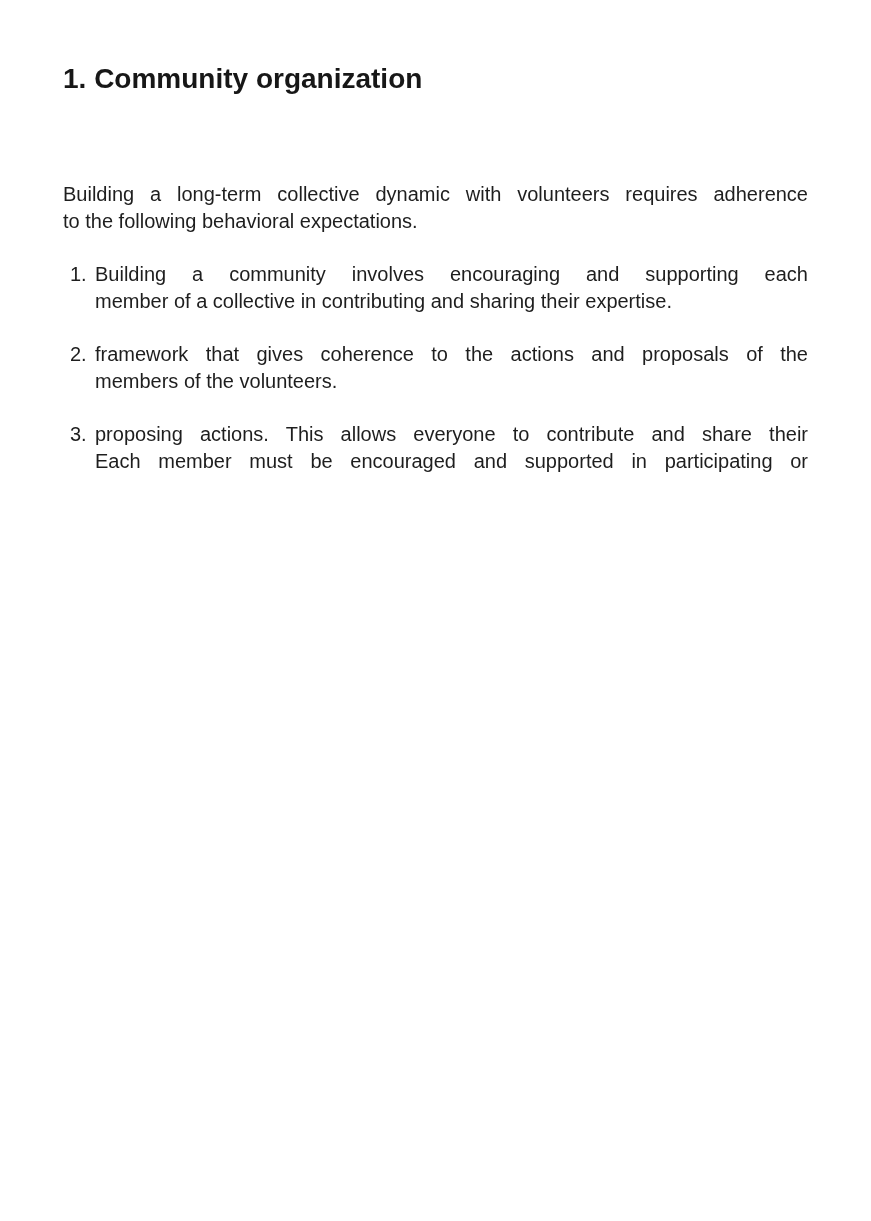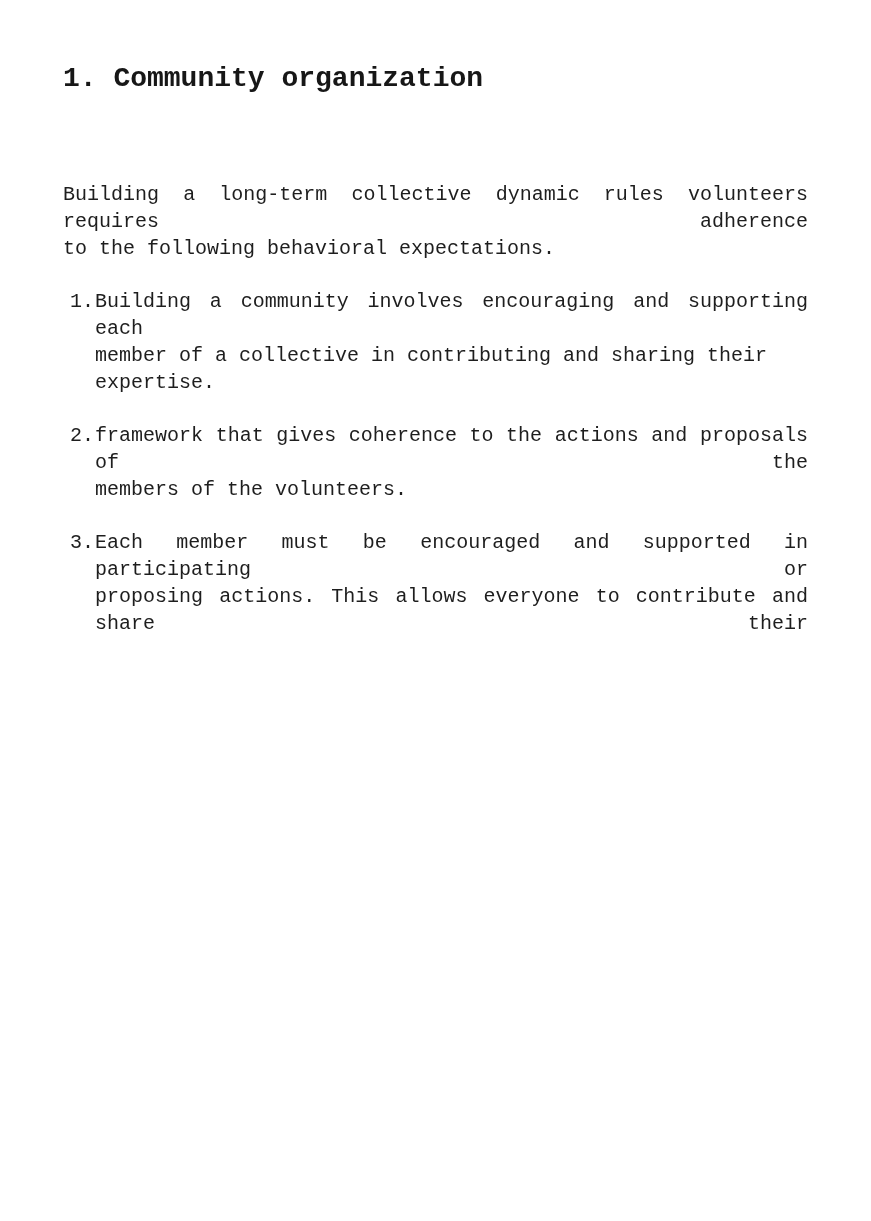--- a/index.html
+++ b/index.html
@@ -4,21 +4,21 @@
 <style>
   html, body {
     margin: 0;
     padding: 0;
   }
   .page {
     position: relative;
     width: 871px;
     height: 934px;
     background: var(--color-background, #ffffff);
-    font-family: Liberation Mono, monospace;
+    font-family: Liberation Sans, sans-serif;
     color: var(--color-text, #1e1e1e);
     box-sizing: border-box;
     overflow: hidden;
   }
   .content {
     padding: 62px 63px 0 63px;
   }
   .heading {
     margin: 0;
     font-size: 28px;
@@ -68,21 +68,21 @@
 </style>
 </head>
 <body>
 
 <main class="page">
   <div class="content">
 
     <h1 class="heading">1. Community organization</h1>
 
     <p class="intro bodytext">
-      <span class="line just">Building a long-term collective dynamic rules volunteers requires adherence</span>
+      <span class="line just">Building a long-term collective dynamic with volunteers requires adherence</span>
       <span class="line">to the following behavioral expectations.</span>
     </p>
 
     <ol class="list bodytext">
 
       <li class="list-item">
         <span class="list-item-number">1.</span>
         <span class="list-item-text">
           <span class="line just">Building a community involves encouraging and supporting each</span>
           <span class="line">member of a collective in contributing and sharing their expertise.</span>
@@ -93,22 +93,22 @@
         <span class="list-item-number">2.</span>
         <span class="list-item-text">
           <span class="line just">framework that gives coherence to the actions and proposals of the</span>
           <span class="line">members of the volunteers.</span>
         </span>
       </li>
 
       <li class="list-item">
         <span class="list-item-number">3.</span>
         <span class="list-item-text">
+          <span class="line just">proposing actions. This allows everyone to contribute and share their</span>
           <span class="line just">Each member must be encouraged and supported in participating or</span>
-          <span class="line just">proposing actions. This allows everyone to contribute and share their</span>
         </span>
       </li>
 
     </ol>
   </div>
 
   <span class="page-number">18</span>
 </main>
 
 </body></html>

